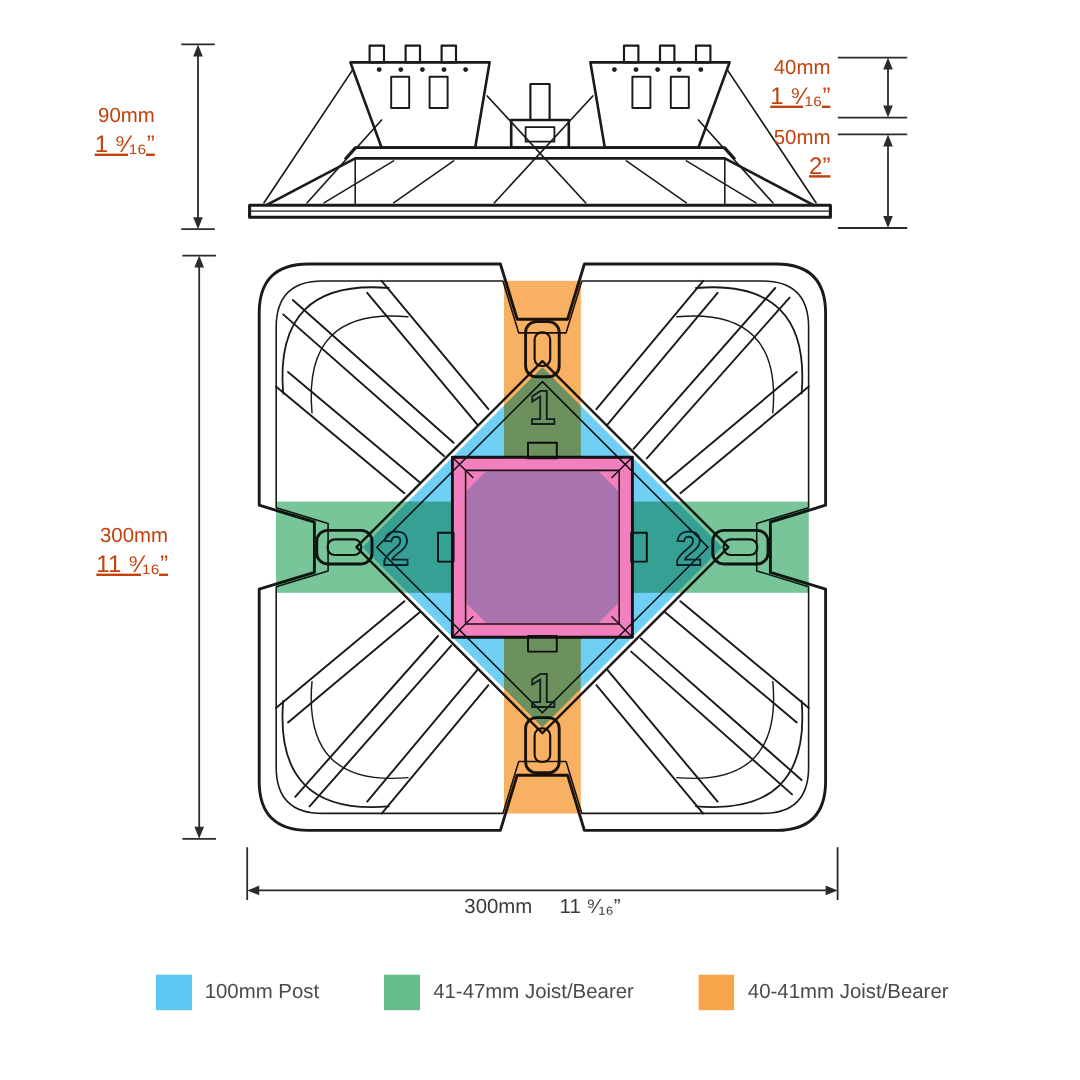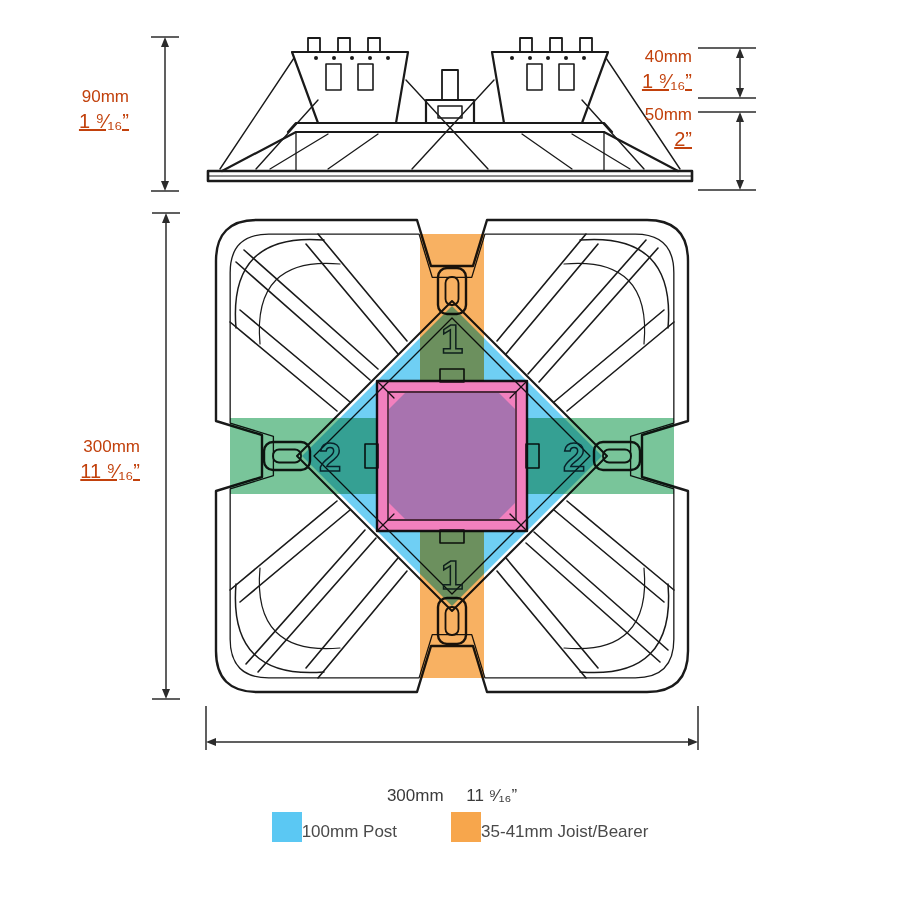--- a/index.html
+++ b/index.html
@@ -5,29 +5,29 @@
   html,body{margin:0;padding:0;background:#ffffff;}
   .page{
     position:relative;width:900px;height:900px;background:#fff;overflow:hidden;
     font-family:"Liberation Sans","DejaVu Sans",sans-serif;color:#3a3a3a;
   }
   .abs{position:absolute;}
   .dim-label{position:absolute;font-size:17px;line-height:1.3;color:#c2410c;}
   .dim-label span{display:block;}
   .dim-label.right{text-align:right;}
   .dim-label .inch{font-size:20px;text-decoration:underline;}
-  .dim-inline{position:absolute;text-align:center;font-size:17px;color:#3a3a3a;margin-top:40px;}
+  .dim-inline{position:absolute;text-align:center;font-size:17px;color:#3a3a3a;}
   .dim-inline span{display:inline-block;}
   .dim-inline .metric{margin-right:18px;}
   .ov{mix-blend-mode:multiply;fill-opacity:0.88;}
   .legend{
     position:absolute;left:0;right:0;top:812px;
     display:flex;justify-content:center;align-items:center;gap:34px;
   }
-  .legend-item{display:flex;align-items:flex-end;padding-left:20px;}
+  .legend-item{display:flex;align-items:center;gap:11px;padding-left:20px;}
   .legend-label{font-size:17px;color:#4a4a4a;}
   svg{display:block;}
   .digits text{fill:none;stroke:#21374a;stroke-width:1.5px;}
 </style>
 </head>
 <body>
 
 <div class="page">
 
   <svg class="abs" style="left:200px;top:30px" width="500" height="160" viewBox="0 0 500 160">
@@ -255,19 +255,25 @@
 
   <div class="legend">
     <div class="legend-item">
       <svg width="30" height="30">
         <rect x="0" y="0" width="30" height="30" fill="#5BC8F3"></rect>
       </svg>
       <span class="legend-label">100mm Post</span>
     </div>
     <div class="legend-item">
       <svg width="30" height="30">
+        <rect x="0" y="0" width="30" height="30" fill="#66BD8C"></rect>
+      </svg>
+      <span class="legend-label">41-47mm Joist/Bearer</span>
+    </div>
+    <div class="legend-item">
+      <svg width="30" height="30">
         <rect x="0" y="0" width="30" height="30" fill="#F7A64C"></rect>
       </svg>
-      <span class="legend-label">35-41mm Joist/Bearer</span>
+      <span class="legend-label">40-41mm Joist/Bearer</span>
     </div>
   </div>
 
 </div>
 
 </body></html>

